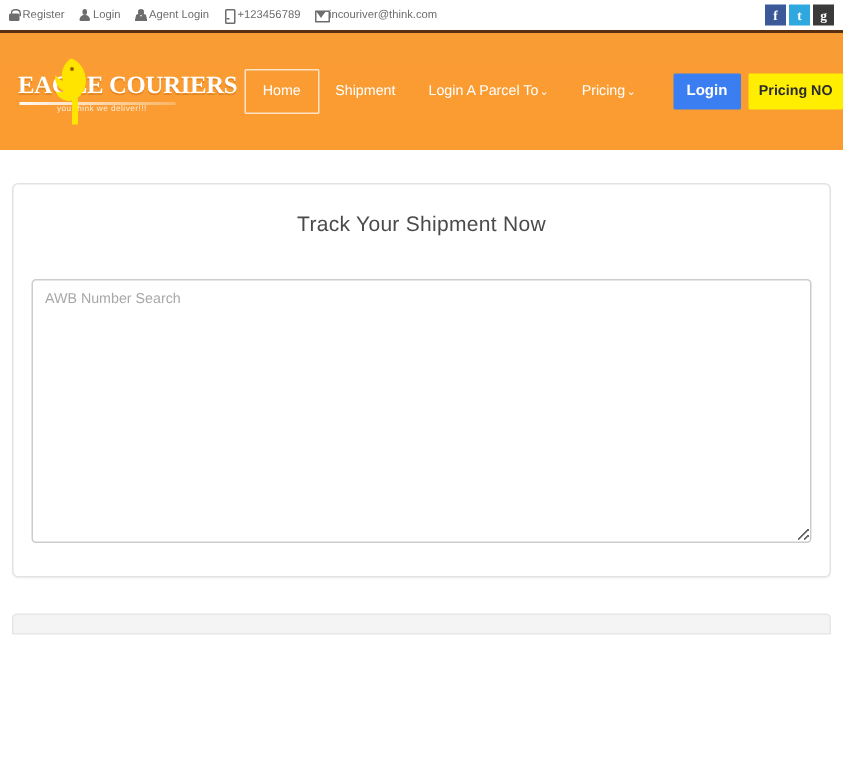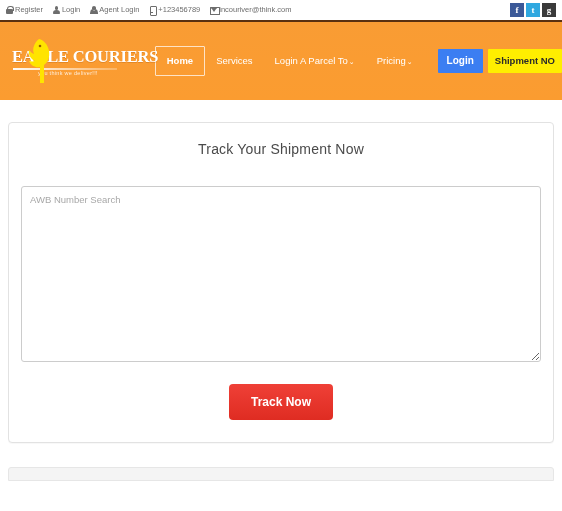--- a/index.html
+++ b/index.html
@@ -201,21 +201,20 @@
     font-size: 9.5px;
     text-decoration: none;
     padding: 6px 11px;
     white-space: nowrap;
     line-height: 1;
   }
   .nav a.active {
     border: 1px solid rgba(255,255,255,.72);
     padding: 9px 11px;
     border-radius: 1px;
-    font-weight: bold;
   }
   .caret { font-size: 7px; margin-left: 1px; }
 
   .hdr-btns {
     display: flex;
     align-items: center;
     gap: 5px;
     margin-left: 14px;
   }
   .btn-login {
@@ -349,41 +348,38 @@
       <path fill="#ffe400" d="M14 2 C9 6 7 12 9 17 C6 16 4 13 4 13 C3 18 6 22 10 24 C7 25 4 24 4 24 C6 29 11 31 15 30 L15 46 L19 46 L19 28 C23 25 25 20 24 14 C23 8 19 3 14 2 Z"></path>
       <circle cx="15" cy="9" r="1.3" fill="#9a6000"></circle>
     </svg>
   </div>
 
   <nav class="nav">
     <a class="active" href="#">
       <span>Home</span>
     </a>
     <a href="#">
-      <span>Services</span>
+      <span>Shipment</span>
     </a>
     <a href="#">
       <span>Login A Parcel To</span><span class="caret">⌄</span>
     </a>
     <a href="#">
       <span>Pricing</span><span class="caret">⌄</span>
     </a>
   </nav>
 
   <div class="hdr-btns">
     <button class="btn-login">Login</button>
-    <button class="btn-trackawb">Shipment NO</button>
+    <button class="btn-trackawb">Pricing NO</button>
   </div>
 </div>
 
 <div class="page">
   <div class="panel">
     <h2 class="panel-title">Track Your Shipment Now</h2>
 
     <textarea class="awb-input" placeholder="AWB Number Search" style=""></textarea>
 
-    <div class="track-row">
-      <button class="btn-track">Track Now</button>
-    </div>
   </div>
 </div>
 
 <div class="below-strip"></div>
 
 </body></html>

